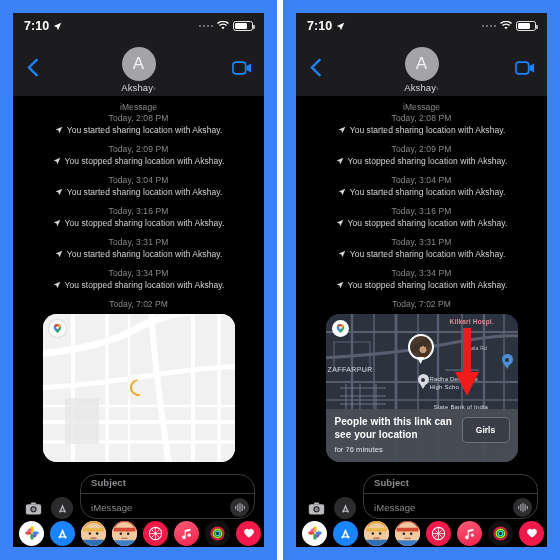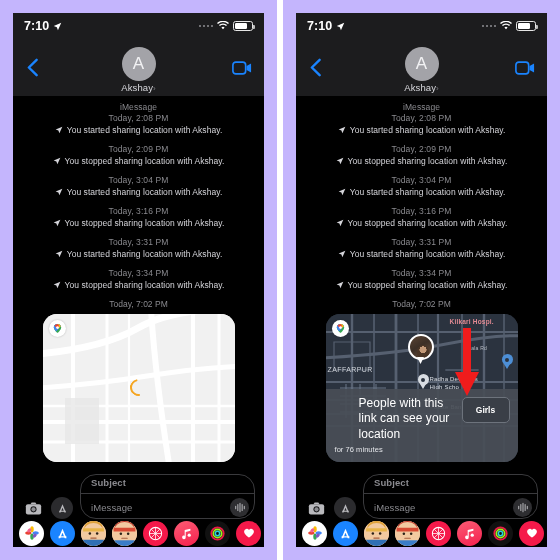--- a/index.html
+++ b/index.html
@@ -14,21 +14,21 @@
     position: relative;
     width: 560px; height: 560px;
     background: #ffffff;
     display: flex;
     gap: 6px;
     padding: 0;
   }
   .phone {
     position: relative;
     width: 277px; height: 560px;
-    background: #c4b5fd;
+    background: #3b82f6;
     overflow: hidden;
     flex: 0 0 277px;
   }
   .phone-inner {
     position: absolute;
     left: 13px; top: 13px;
     width: 251px; height: 534px;
     background: #000000;
     overflow: hidden;
   }
@@ -174,21 +174,21 @@
 
   
   .banner {
     position: absolute; left: 0; right: 0; bottom: 0;
     background: rgba(72,78,86,.93);
     padding: 7px 8px 8px 9px;
     display: flex; align-items: flex-start; gap: 6px;
     z-index: 9;
   }
   .banner-txt { flex: 1; }
-  .banner-main { color: #ffffff; font-size: 12px; line-height: 1.28; font-weight: normal; letter-spacing: .05px; margin-left: 24px; }
+  .banner-main { color: #ffffff; font-size: 10px; line-height: 1.28; font-weight: bold; letter-spacing: .05px; }
   .banner-sub { color: #e2e4e8; font-size: 7.5px; margin-top: 3px; letter-spacing: .05px; }
   .stop-btn {
     flex: 0 0 auto;
     min-width: 48px;
     background: #3a3f47;
     border: .8px solid #6d737c;
     border-radius: 5px;
     color: #ffffff; font-size: 8.5px; font-weight: bold;
     padding: 7px 9px; text-align: center;
     margin-top: 1px;

